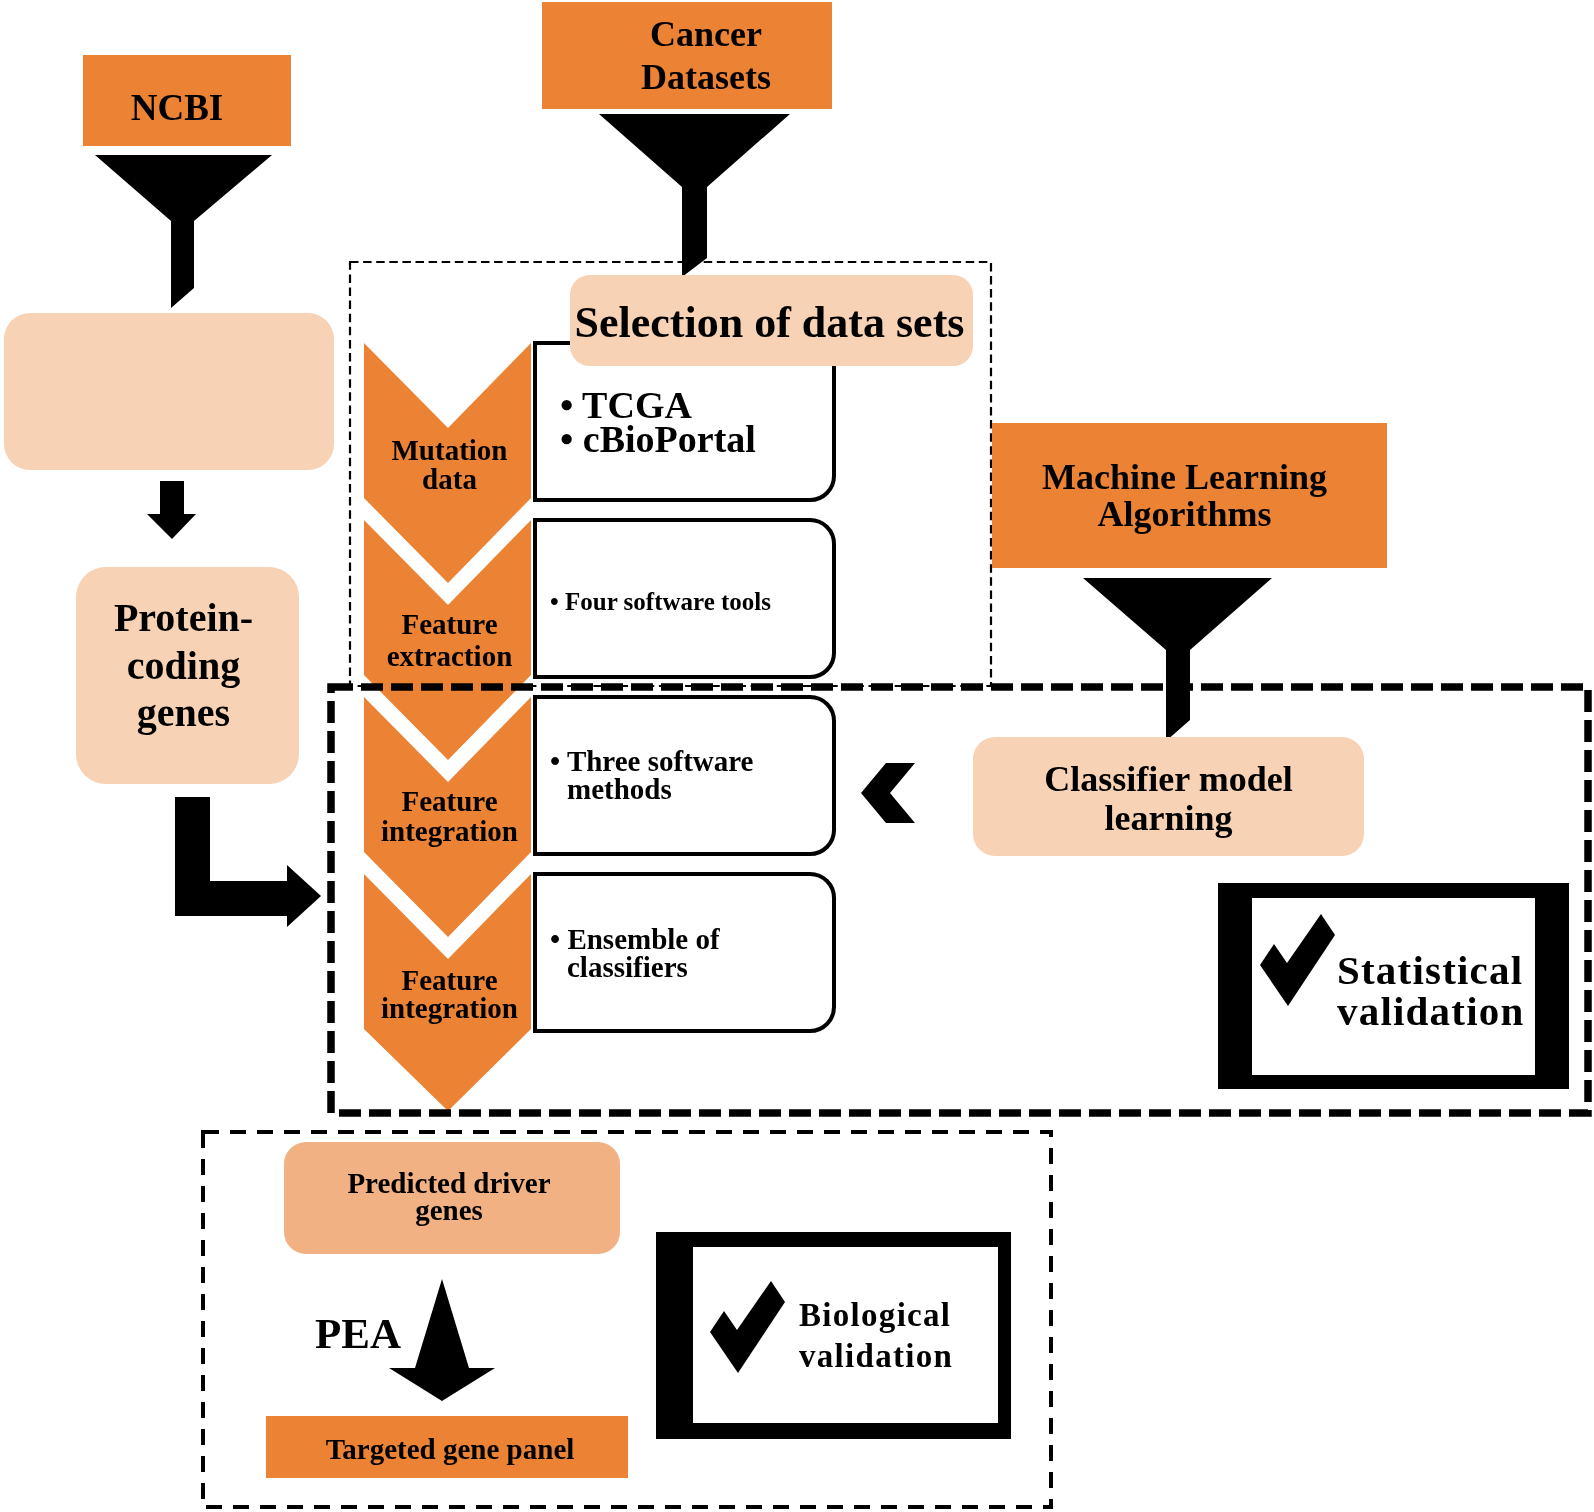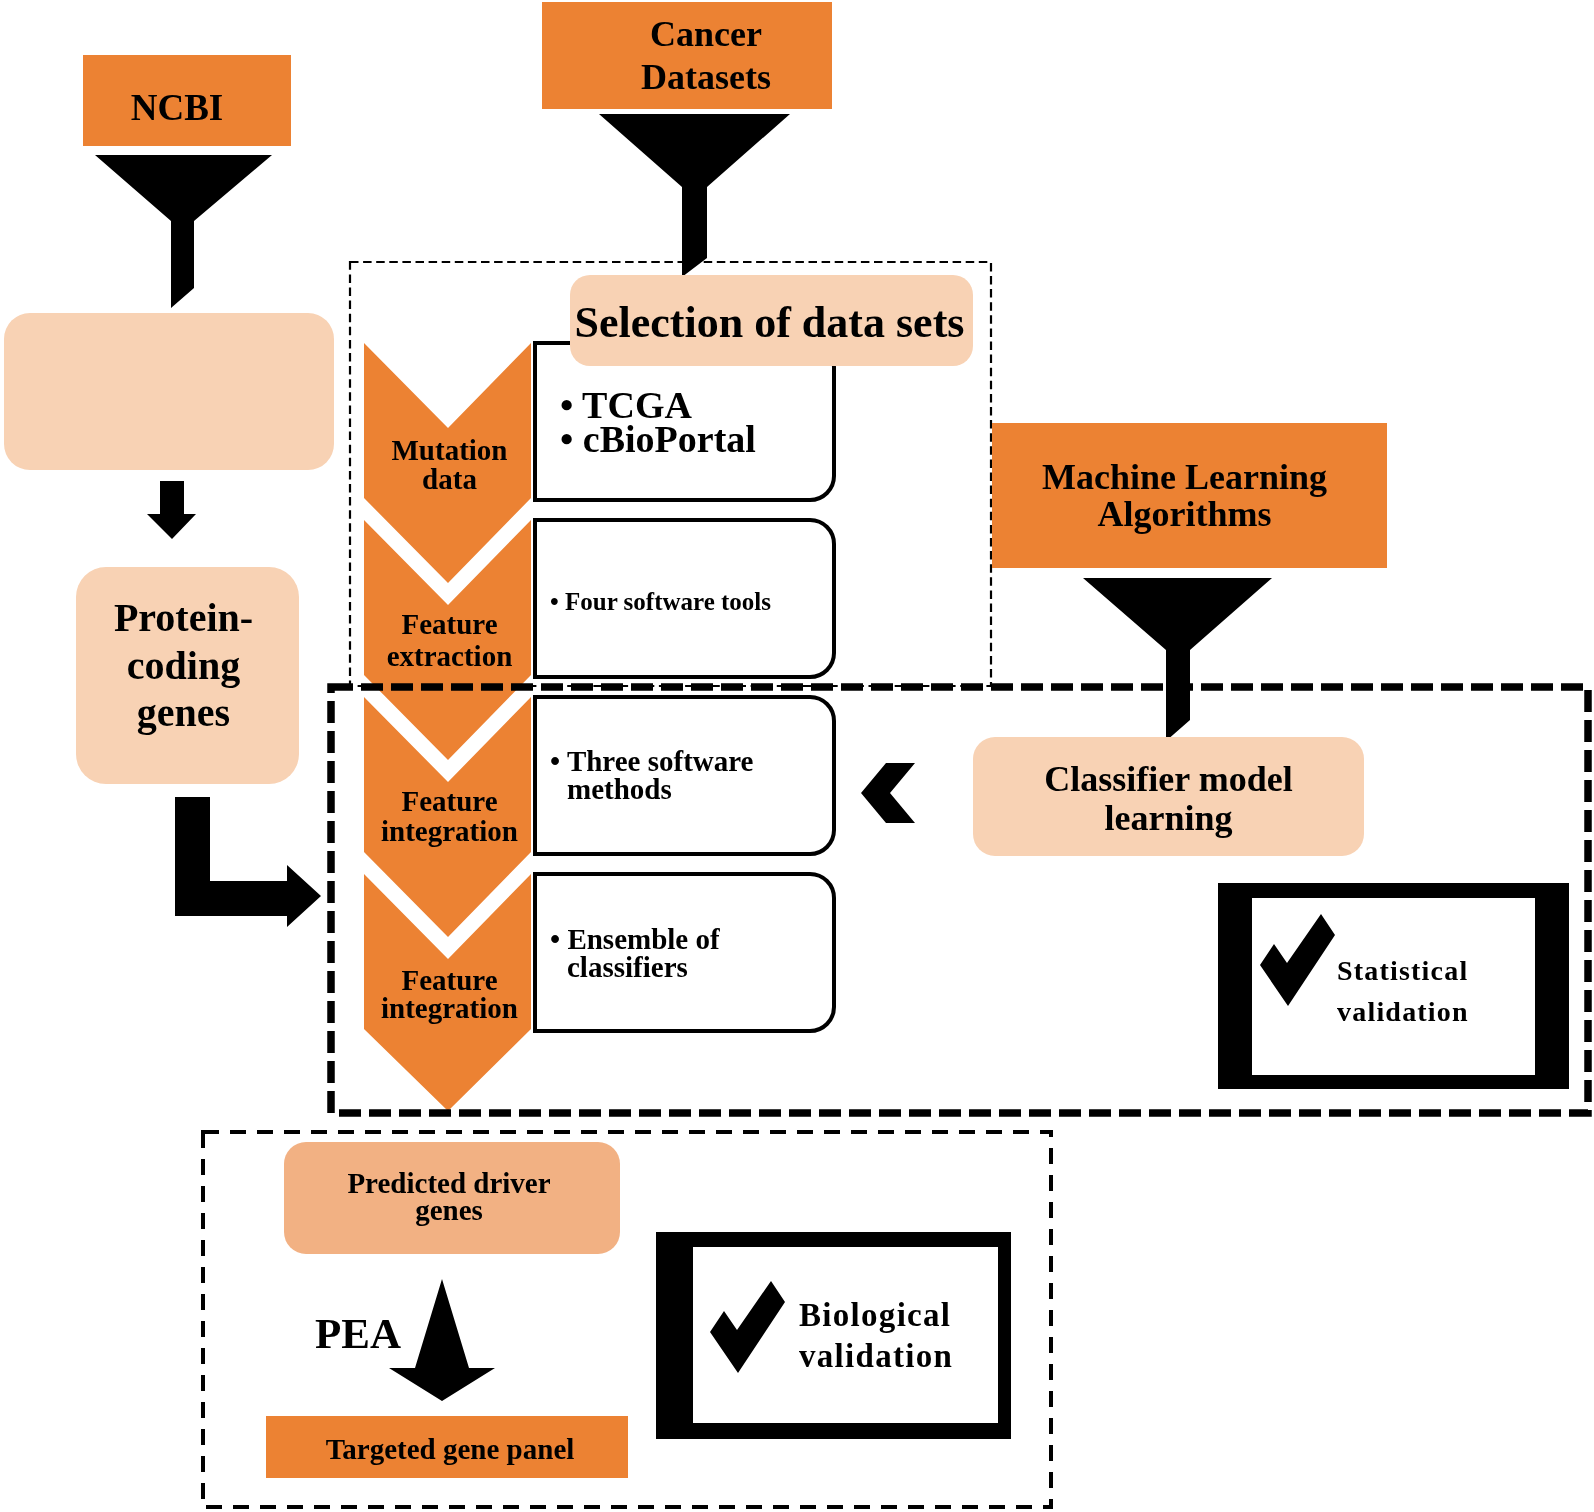--- a/index.html
+++ b/index.html
@@ -139,21 +139,21 @@
   <svg class="svgl z5" viewBox="0 0 1594 1512">
     <path fill="#000" d="M886,763 L915,763 L890,793 L915,823 L886,823 L861,793 Z"></path>
   </svg>
 
   <div class="abs z5" style="left:1218px;top:883px;width:351px;height:206px;background:#000;"></div>
   <div class="abs z5" style="left:1252px;top:898px;width:283px;height:177px;background:#fff;"></div>
   <svg class="svgl z5" viewBox="0 0 1594 1512">
     <path fill="#000" d="M1321,914 L1335,935 L1288,1006 L1260,965 L1274,944 L1287,963 Z"></path>
   </svg>
   <div class="abs z5" style="left:1337px;top:950px;width:210px;">
-    <span class="lbl" style="font-size:28px;line-height:41px;letter-spacing:1.2px;">Statistical
+    <span class="lbl" style="font-size:41px;line-height:41px;letter-spacing:1.2px;">Statistical
 validation</span>
   </div>
 
   <svg class="svgl z1" viewBox="0 0 1594 1512">
     <rect x="203" y="1132" width="848" height="375" fill="none" stroke="#000" stroke-width="4" stroke-dasharray="16 11"></rect>
   </svg>
 
   <div class="abs z4" style="left:284px;top:1142px;width:336px;height:112px;background:#F2B183;border-radius:22px;"></div>
   <div class="abs z4 cen" style="left:281px;top:1170px;width:336px;">
     <span class="lbl" style="font-size:29px;line-height:27px;">Predicted driver

